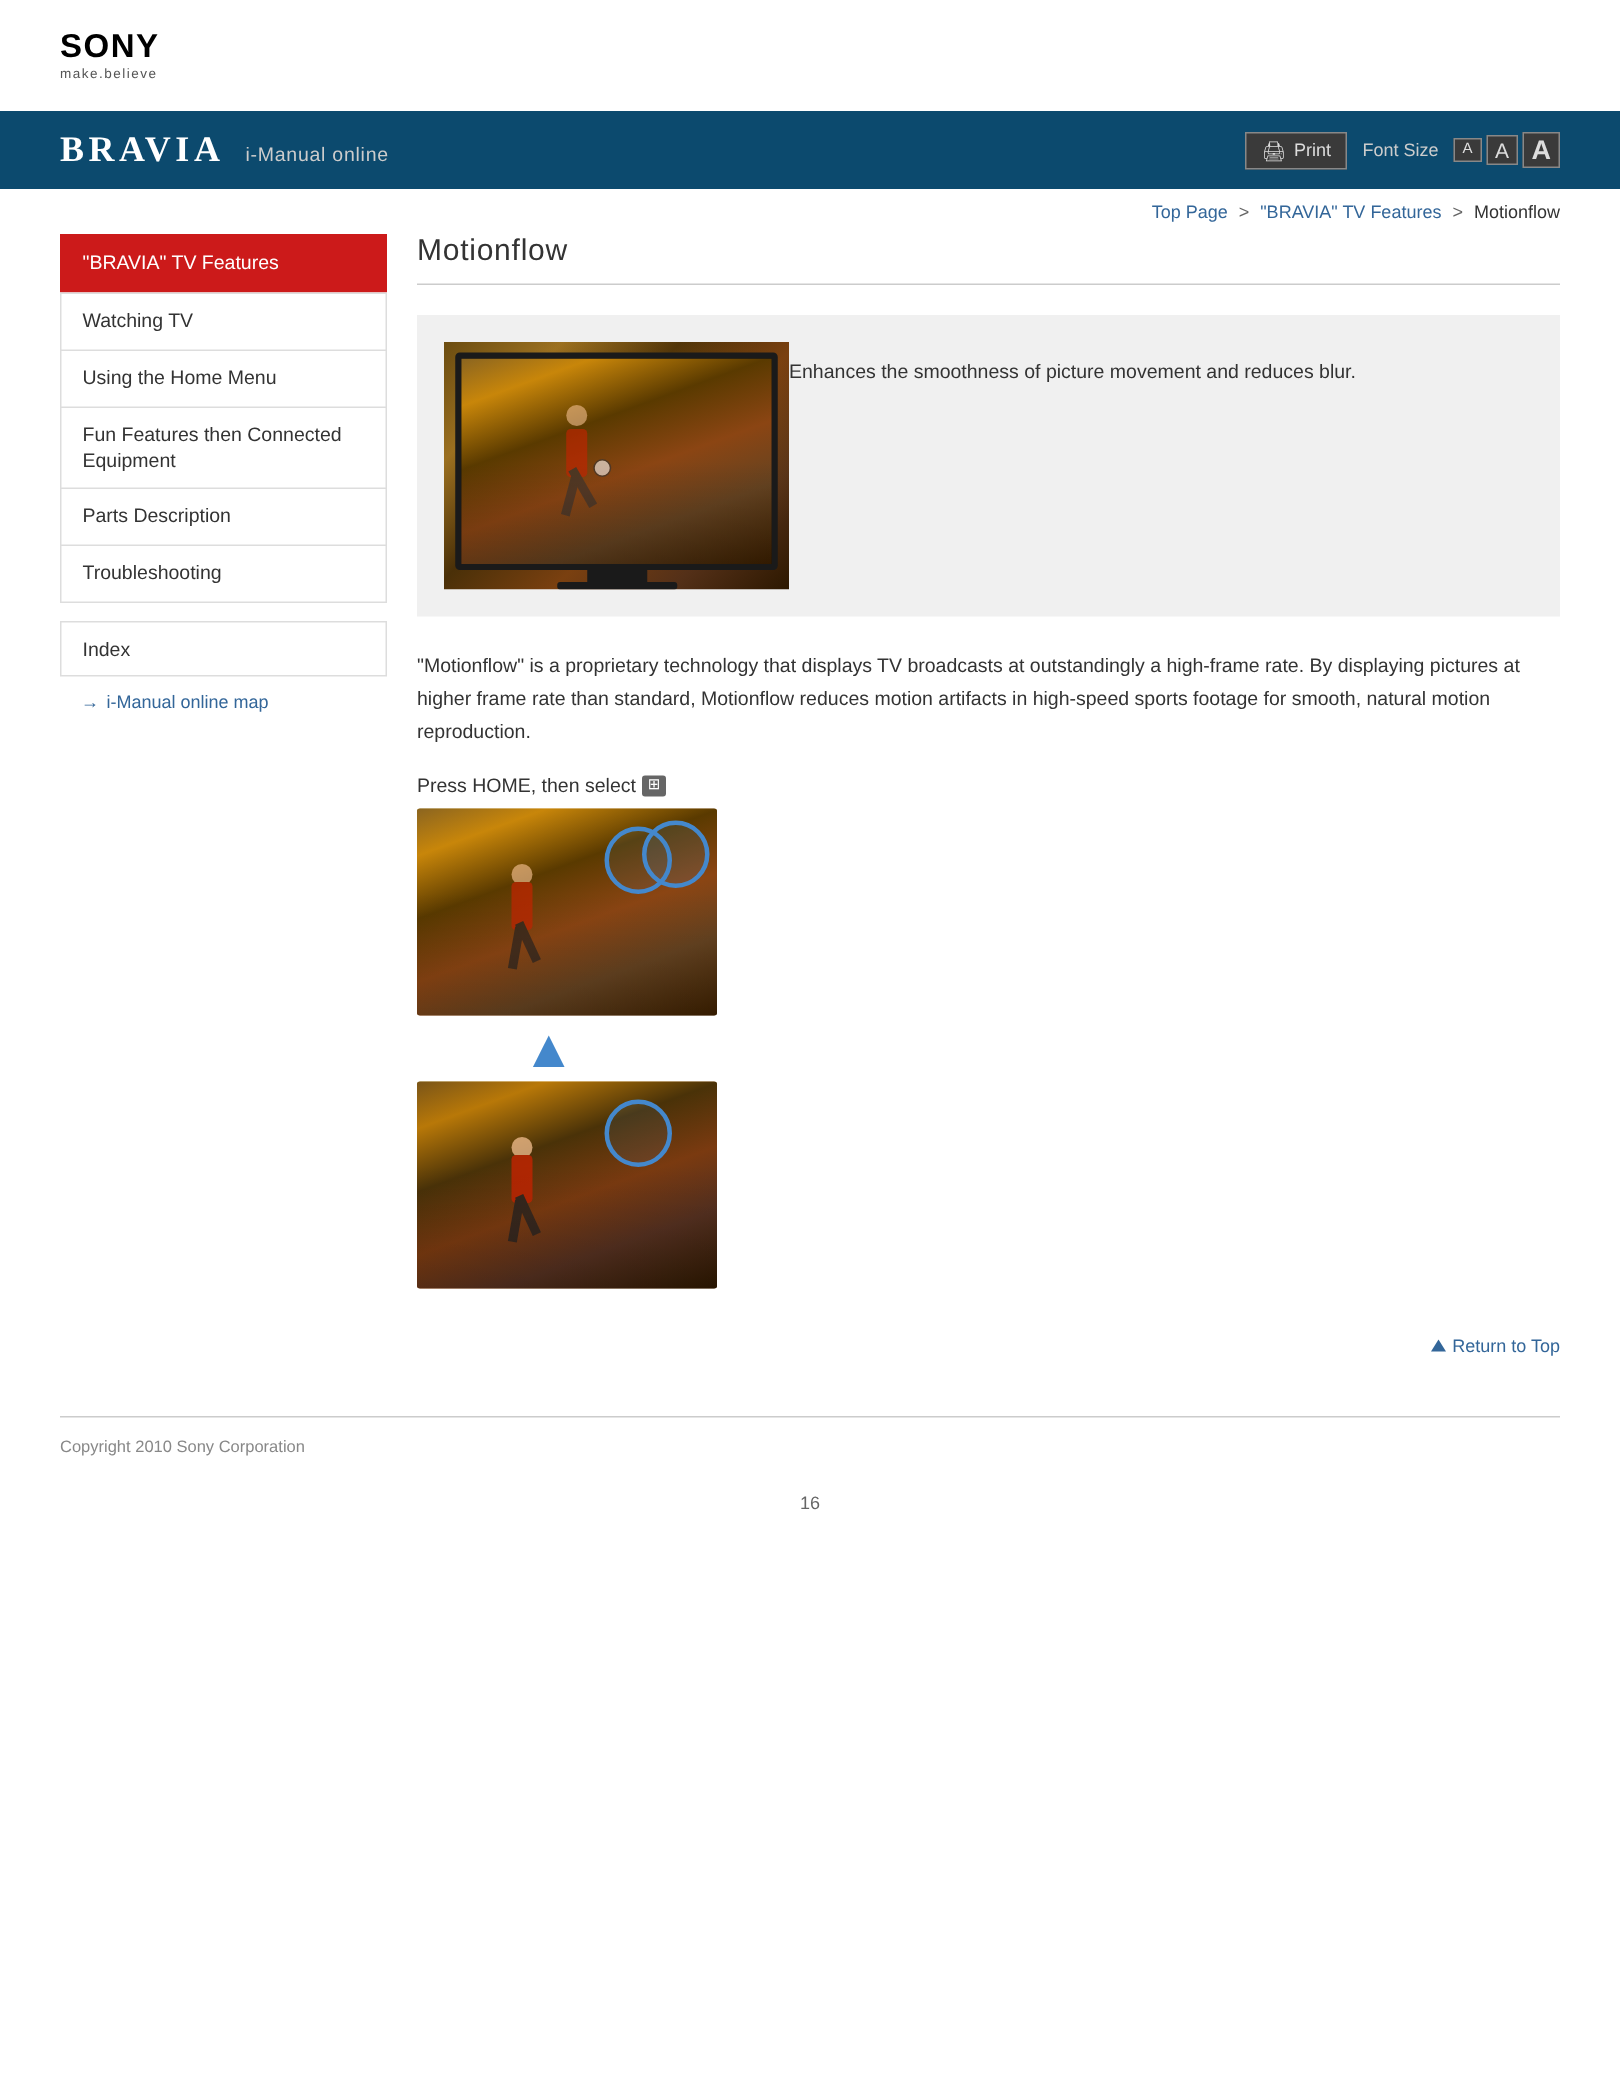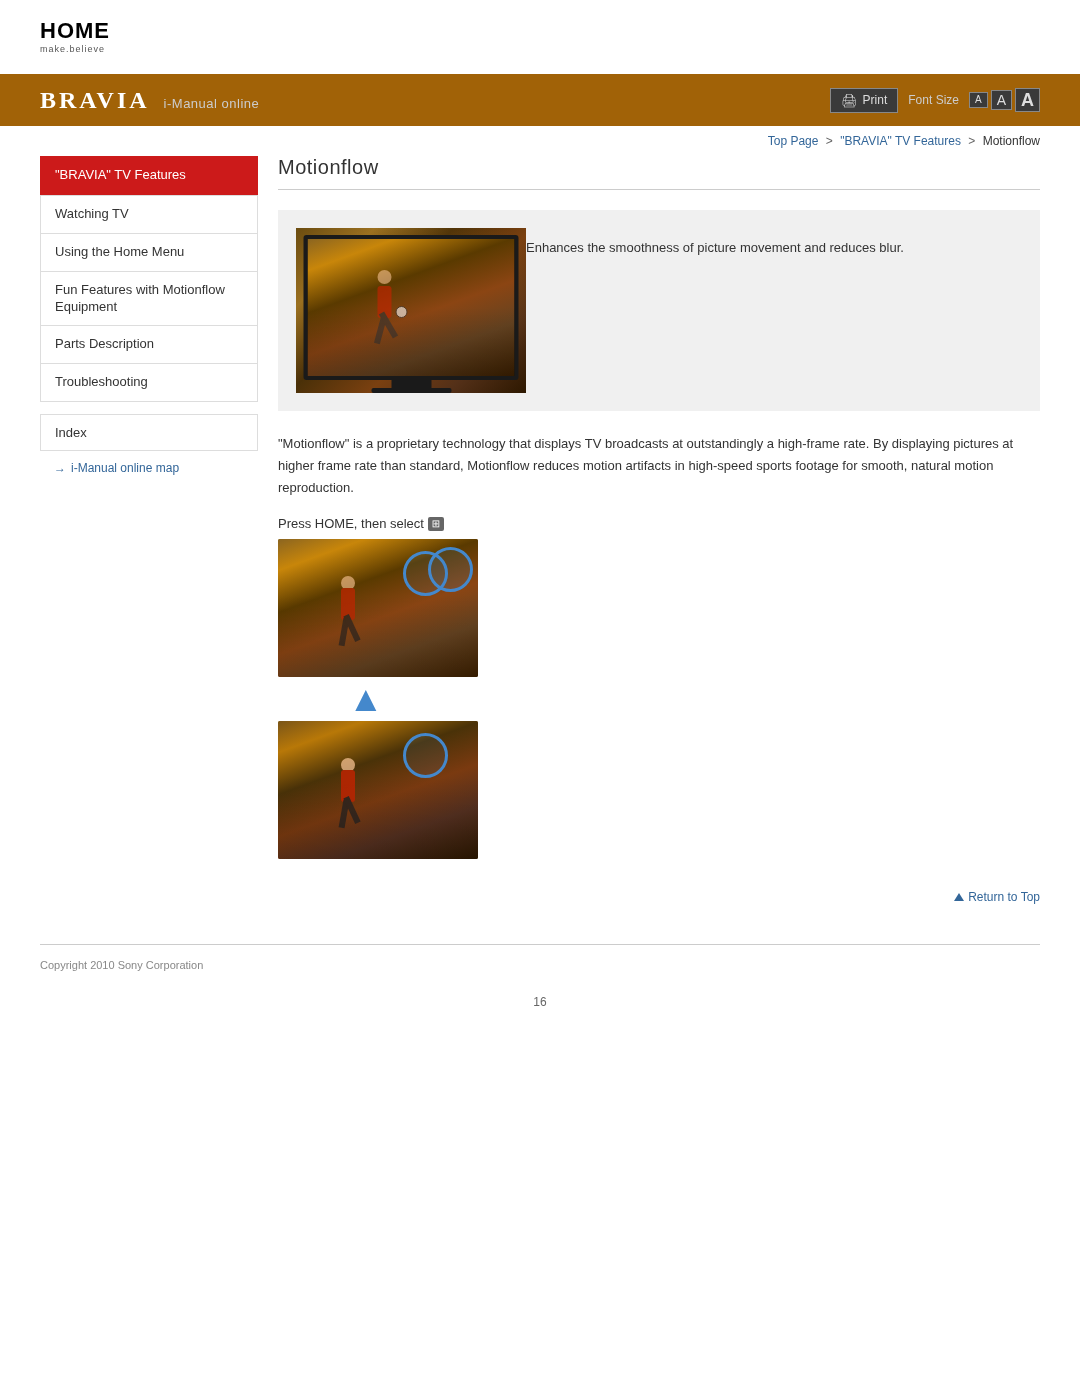--- a/index.html
+++ b/index.html
@@ -25,21 +25,21 @@
       font-family: 'Arial Black', Arial, sans-serif;
     }
     .sony-tagline {
       font-size: 9px;
       color: #555;
       letter-spacing: 1px;
     }
 
     
     .bravia-bar {
-      background: #a16207;
+      background: #0c4a6e;
       padding: 0 40px;
       height: 52px;
       display: flex;
       align-items: center;
       justify-content: space-between;
       margin-top: 10px;
     }
     .bravia-bar-left {
       display: flex;
       align-items: baseline;
@@ -418,21 +418,21 @@
     }
 
     .print-icon {
       font-size: 13px;
     }
   </style>
 </head>
 <body>
 
 <div class="logo-area">
-  <div class="sony-logo">HOME</div>
+  <div class="sony-logo">SONY</div>
   <div class="sony-tagline">make.believe</div>
 </div>
 
 <div class="bravia-bar">
   <div class="bravia-bar-left">
     <span class="bravia-logo-text">BRAVIA</span>
     <span class="imanual-text">i-Manual online</span>
   </div>
   <div class="bravia-bar-right">
     <button class="print-btn">
@@ -455,21 +455,21 @@
   <span class="breadcrumb-sep"> &gt; </span>
   <span class="breadcrumb-current">Motionflow</span>
 </div>
 
 <div class="main-layout">
 
   <nav class="sidebar">
     <a class="nav-item active">"BRAVIA" TV Features</a>
     <a class="nav-item">Watching TV</a>
     <a class="nav-item">Using the Home Menu</a>
-    <a class="nav-item">Fun Features with Motionflow Equipment</a>
+    <a class="nav-item">Fun Features then Connected Equipment</a>
     <a class="nav-item">Parts Description</a>
     <a class="nav-item">Troubleshooting</a>
     <a class="nav-index">Index</a>
     <a class="online-map-link">
       <span class="arrow-right">→</span>
       <span>i-Manual online map</span>
     </a>
   </nav>
 
   <div class="content-area">

